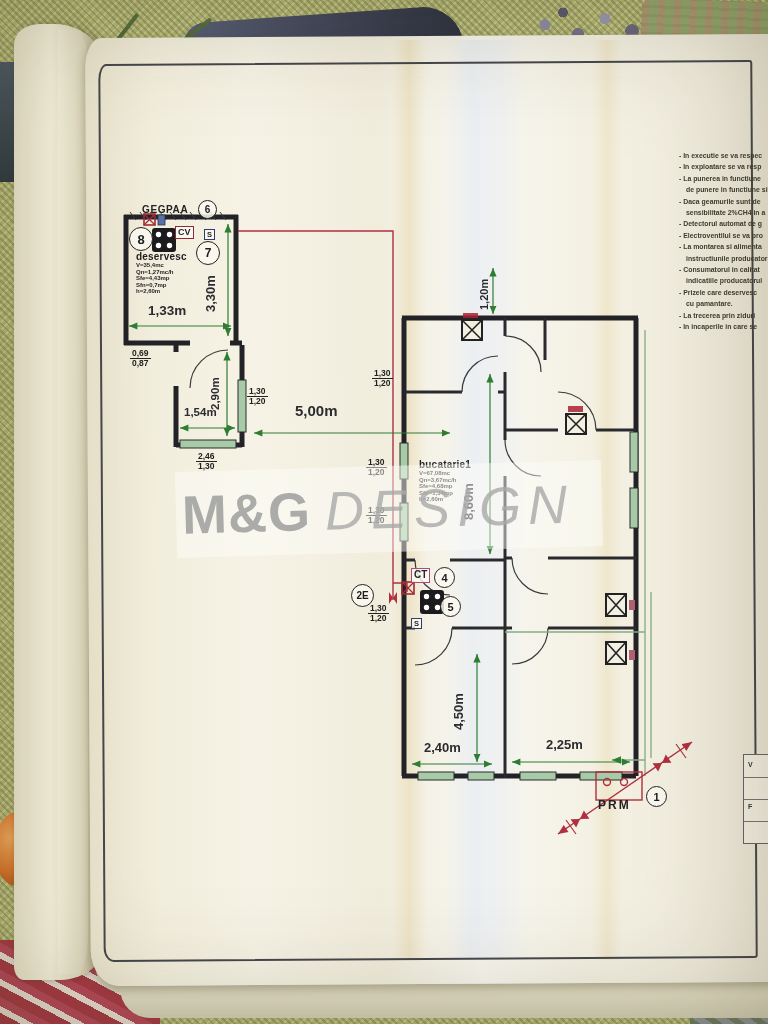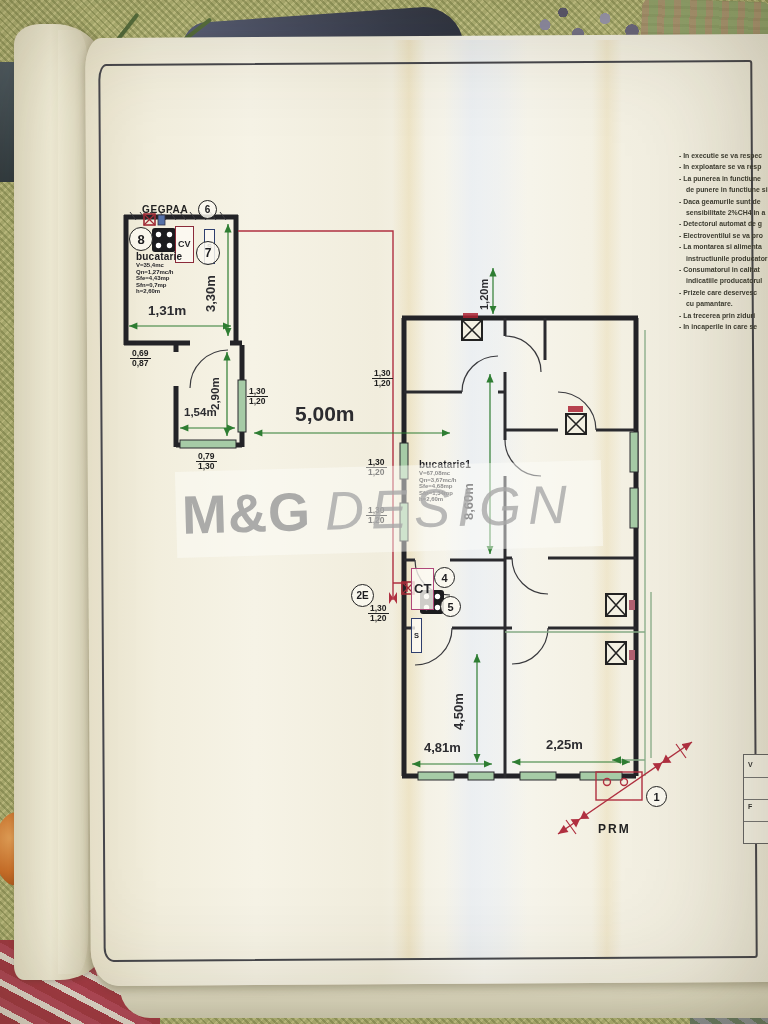--- a/index.html
+++ b/index.html
@@ -53,28 +53,28 @@
   .frame{left:101px;top:62px;width:650px;height:894px;border:2px solid #47474d;
     border-radius:8px 3px 3px 10px/16px 3px 3px 14px;transform:rotate(-.35deg);}
   .dimh{font-weight:700;color:#2c2c30;white-space:nowrap;}
   .dimv{font-weight:700;color:#2c2c30;white-space:nowrap;transform:rotate(-90deg);transform-origin:0 0;}
   .frac{text-align:center;line-height:1.05;font-weight:700;font-size:8.5px;color:#222;}
   .frac .t{display:block;border-bottom:1.4px solid #222;padding:0 2px;}
   .frac .b{display:block;}
   .badge{border:1.7px solid #222;border-radius:50%;background:rgba(250,248,240,.85);
     display:flex;align-items:center;justify-content:center;font-weight:700;color:#1c1c1f;}
   .boxlab{border:1.4px solid #8b2b3a;background:rgba(252,250,244,.8);font-weight:700;
-    color:#26262a;padding:12px 2px;line-height:1.25;}
+    color:#26262a;padding:0 2px;line-height:1.25;}
   .boxlab.blue{border-color:#2e3e6e;}
   .roomlab{font-weight:700;font-size:10px;color:#1e1e22;letter-spacing:.2px;}
   .spec{font-weight:700;font-size:6px;line-height:6.6px;color:#26262a;white-space:nowrap;}
   .notes{left:679px;top:150px;width:92px;font-size:6.9px;line-height:11.4px;font-weight:600;
     color:#3c3c32;white-space:nowrap;}
   .notes .cont{padding-left:7px;}
-  .prm{font-size:12px;font-weight:600;letter-spacing:2px;color:#222;margin-top:24px;}
+  .prm{font-size:12px;font-weight:600;letter-spacing:2px;color:#222;}
   .geg{font-size:10px;font-weight:700;letter-spacing:.6px;color:#222;}
   
   .wm{left:176px;top:466px;width:420px;height:86px;transform:rotate(-1.6deg);
     background:rgba(252,252,249,.48);display:flex;align-items:center;padding-left:6px;}
   .wm .m{font-size:54px;font-weight:800;color:#9e9e9e;opacity:.85;letter-spacing:1px;}
   .wm .d{font-size:54px;font-style:italic;font-weight:300;color:#a9a9a9;opacity:.8;letter-spacing:7px;margin-left:14px;}
   .vignette{left:0;top:0;width:768px;height:1024px;pointer-events:none;
     box-shadow:inset 0 0 130px rgba(60,50,15,.28);}
   .tb{left:743px;top:754px;width:25px;height:88px;background:#f7f4e8;border:1px solid #666;}
   .tb .ln{position:absolute;left:0;width:100%;height:0;border-top:1px solid #777;}
@@ -283,51 +283,51 @@
   </g>
 </svg>
 
 <div class="abs geg" style="left:142px;top:204px;">GEGPAA</div>
 <div class="abs badge" style="left:198px;top:200px;width:17px;height:17px;font-size:10px;">6</div>
 <div class="abs boxlab" style="left:175px;top:226px;font-size:9px;">CV</div>
 <div class="abs boxlab blue" style="left:204px;top:229px;font-size:7.5px;">S</div>
 <div class="abs badge" style="left:196px;top:241px;width:22px;height:22px;font-size:12px;">7</div>
 <div class="abs badge" style="left:129px;top:227px;width:22px;height:22px;font-size:13px;">8</div>
 
-<div class="abs roomlab" style="left:136px;top:251px;">bucatarie</div>
+<div class="abs roomlab" style="left:136px;top:251px;">deservesc</div>
 <div class="abs" style="left:136px;top:262px;">
   <div class="spec">V=35,4mc</div>
   <div class="spec">Qn=1,27mc/h</div>
   <div class="spec">Sfe=4,43mp</div>
   <div class="spec">Sfn=0,7mp</div>
   <div class="spec">h=2,60m</div>
 </div>
 
-<div class="abs dimh" style="left:148px;top:303px;font-size:13.5px;">1,31m</div>
+<div class="abs dimh" style="left:148px;top:303px;font-size:13.5px;">1,33m</div>
 <div class="abs dimv" style="left:203px;top:312px;font-size:13px;">3,30m</div>
 <div class="abs frac" style="left:130px;top:349px;">
   <span class="t">0,69</span>
     <span class="b">0,87</span>
 </div>
 <div class="abs dimv" style="left:209px;top:410px;font-size:11.5px;">2,90m</div>
 <div class="abs dimh" style="left:184px;top:406px;font-size:11.5px;">1,54m</div>
 <div class="abs frac" style="left:247px;top:387px;">
   <span class="t">1,30</span>
     <span class="b">1,20</span>
 </div>
 <div class="abs frac" style="left:196px;top:452px;">
-  <span class="t">0,79</span>
+  <span class="t">2,46</span>
     <span class="b">1,30</span>
 </div>
 
 <div class="abs dimv" style="left:478px;top:310px;font-size:11px;">1,20m</div>
-<div class="abs dimh" style="left:295px;top:402px;font-size:21px;">5,00m</div>
+<div class="abs dimh" style="left:295px;top:402px;font-size:15px;">5,00m</div>
 <div class="abs dimv" style="left:461px;top:520px;font-size:13px;">8,60m</div>
 <div class="abs dimv" style="left:451px;top:730px;font-size:13px;">4,50m</div>
-<div class="abs dimh" style="left:424px;top:740px;font-size:13px;">4,81m</div>
+<div class="abs dimh" style="left:424px;top:740px;font-size:13px;">2,40m</div>
 <div class="abs dimh" style="left:546px;top:737px;font-size:13px;">2,25m</div>
 
 <div class="abs frac" style="left:372px;top:369px;">
   <span class="t">1,30</span>
     <span class="b">1,20</span>
 </div>
 <div class="abs frac" style="left:366px;top:458px;">
   <span class="t">1,30</span>
     <span class="b">1,20</span>
 </div>
@@ -342,21 +342,21 @@
 
 <div class="abs roomlab" style="left:419px;top:459px;">bucatarie1</div>
 <div class="abs" style="left:419px;top:470px;">
   <div class="spec">V=67,08mc</div>
   <div class="spec">Qn=3,67mc/h</div>
   <div class="spec">Sfe=4,68mp</div>
   <div class="spec">Sfn=1,34mp</div>
   <div class="spec">h=2,60m</div>
 </div>
 
-<div class="abs boxlab" style="left:411px;top:568px;font-size:13px;border-color:#b0487a;">CT</div>
+<div class="abs boxlab" style="left:411px;top:568px;font-size:10px;border-color:#b0487a;">CT</div>
 <div class="abs badge" style="left:434px;top:567px;width:19px;height:19px;font-size:11px;">4</div>
 <div class="abs badge" style="left:440px;top:596px;width:19px;height:19px;font-size:11px;">5</div>
 <div class="abs badge" style="left:351px;top:584px;width:21px;height:21px;font-size:10px;">2E</div>
 <div class="abs boxlab blue" style="left:411px;top:618px;font-size:7.5px;">S</div>
 
 <div class="abs prm" style="left:598px;top:798px;">PRM</div>
 <div class="abs badge" style="left:646px;top:786px;width:19px;height:19px;font-size:11px;">1</div>
 
 <div class="abs notes">
   <div>- In executie se va respec</div>

